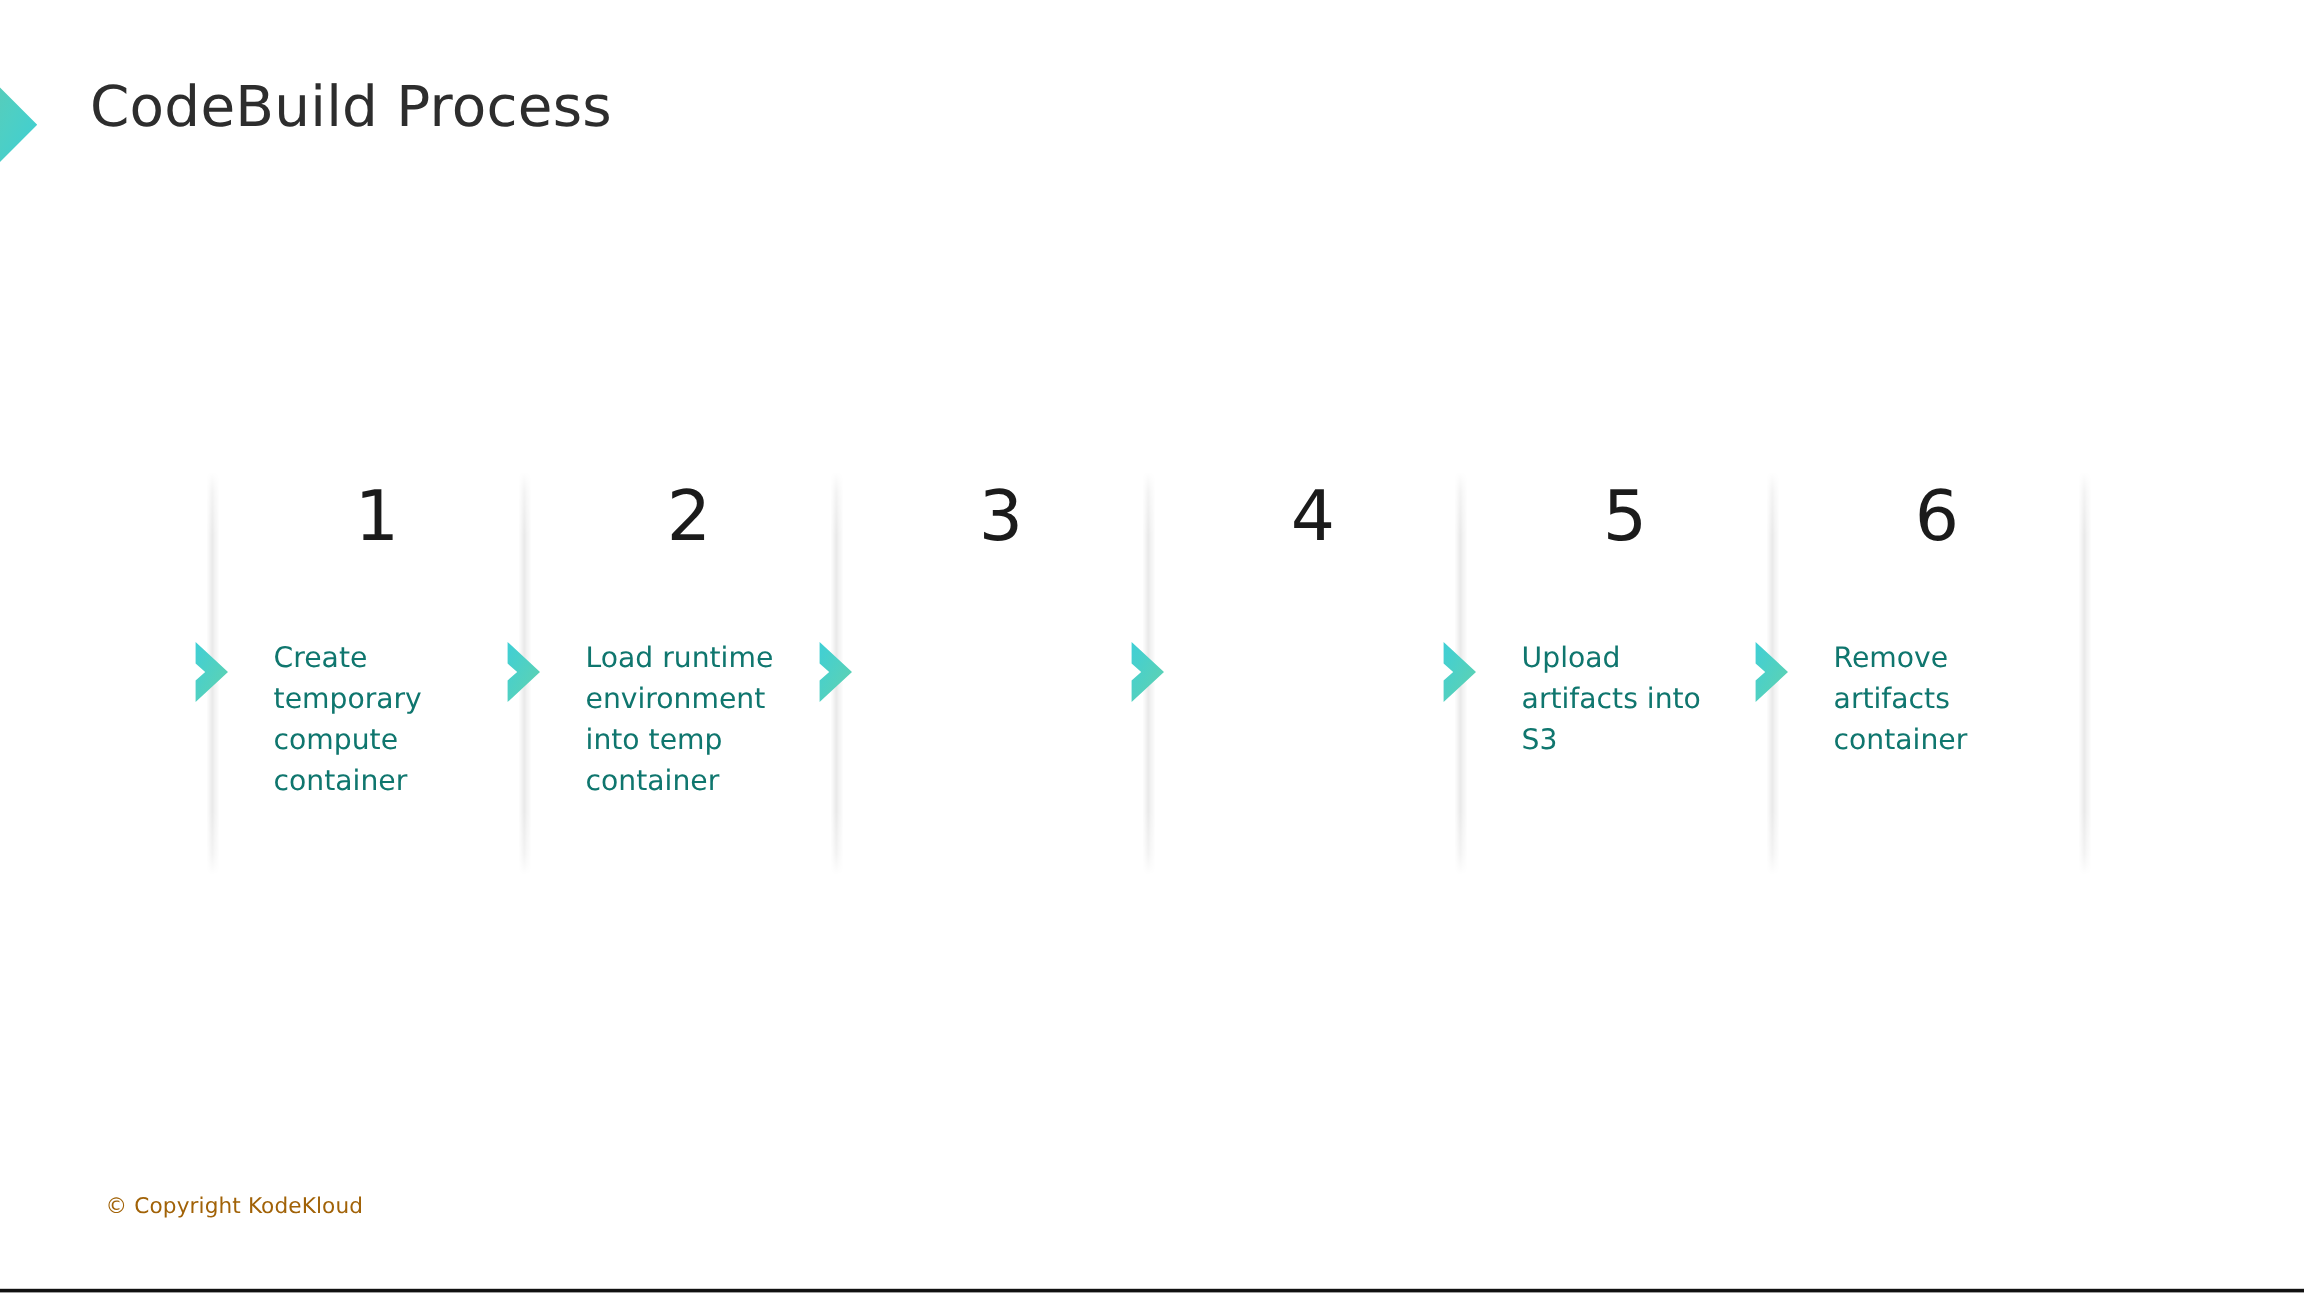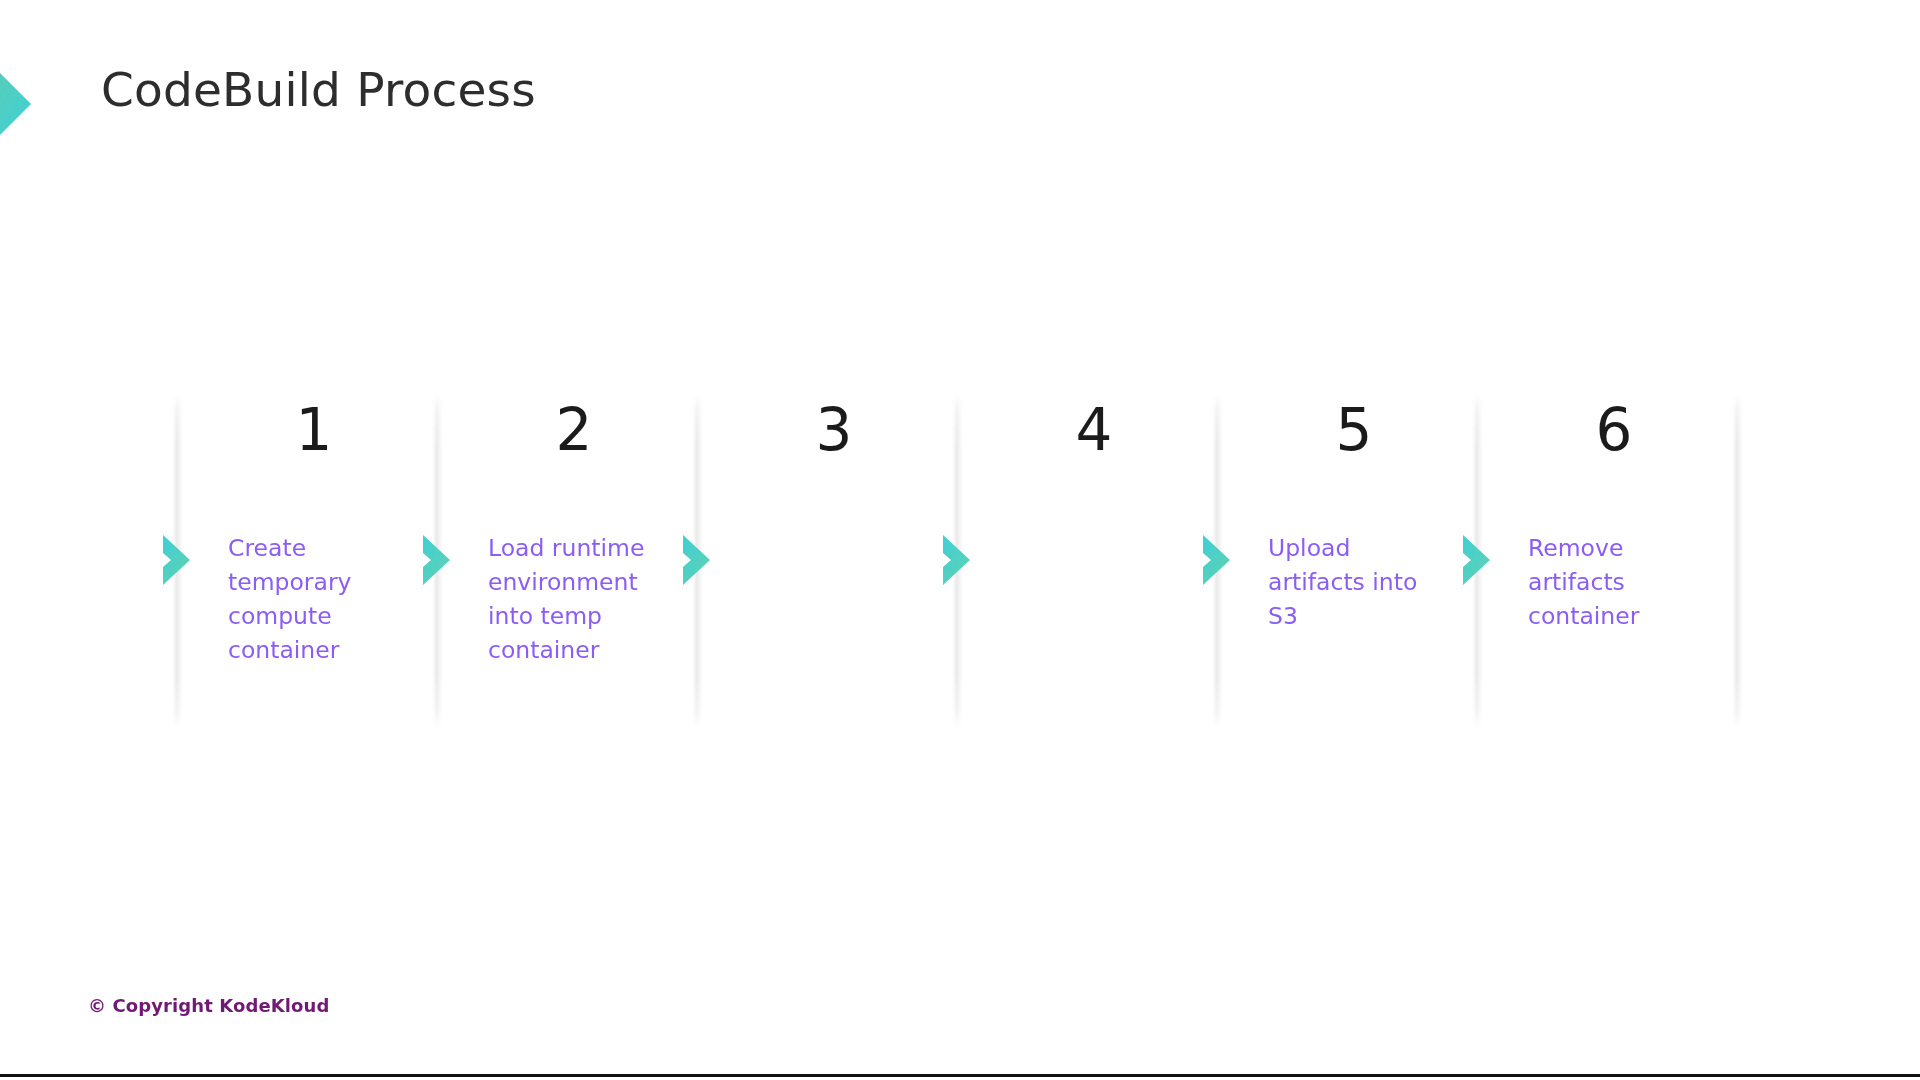--- a/index.html
+++ b/index.html
@@ -43,21 +43,20 @@
   .page-title {
     position: absolute;
     left: 75px;
     top: 20px;
     font-size: 47px;
     font-weight: 400;
     letter-spacing: 0.2px;
     color: #2d2d2d;
     white-space: nowrap;
     line-height: 1.0;
-    margin-left: 26px;
   }
 
   
   .steps {
     position: absolute;
     left: 172px;
     top: 393px;
     width: 1600px;
     height: 336px;
     display: flex;
@@ -124,41 +123,41 @@
     letter-spacing: 0;
   }
 
   .step-text {
     position: absolute;
     left: 56px;
     top: 138px;
     width: 196px;
     font-size: 23.5px;
     line-height: 34px;
-    color: #8b5cf6;
+    color: #0f766e;
     font-weight: 400;
     white-space: pre-line;
   }
 
   
   .end-divider {
     position: relative;
     width: 11px;
     flex: 0 0 11px;
     height: 336px;
   }
 
   
   .footer-copyright {
     position: absolute;
     left: 88px;
     top: 995px;
     font-size: 18px;
-    color: #701a75;
-    font-weight: 700;
+    color: #a16207;
+    font-weight: 400;
     letter-spacing: 0.1px;
   }
 
   .bottom-rule {
     position: absolute;
     left: 0;
     bottom: 3px;
     width: 1920px;
     height: 3px;
     background: #111111;

